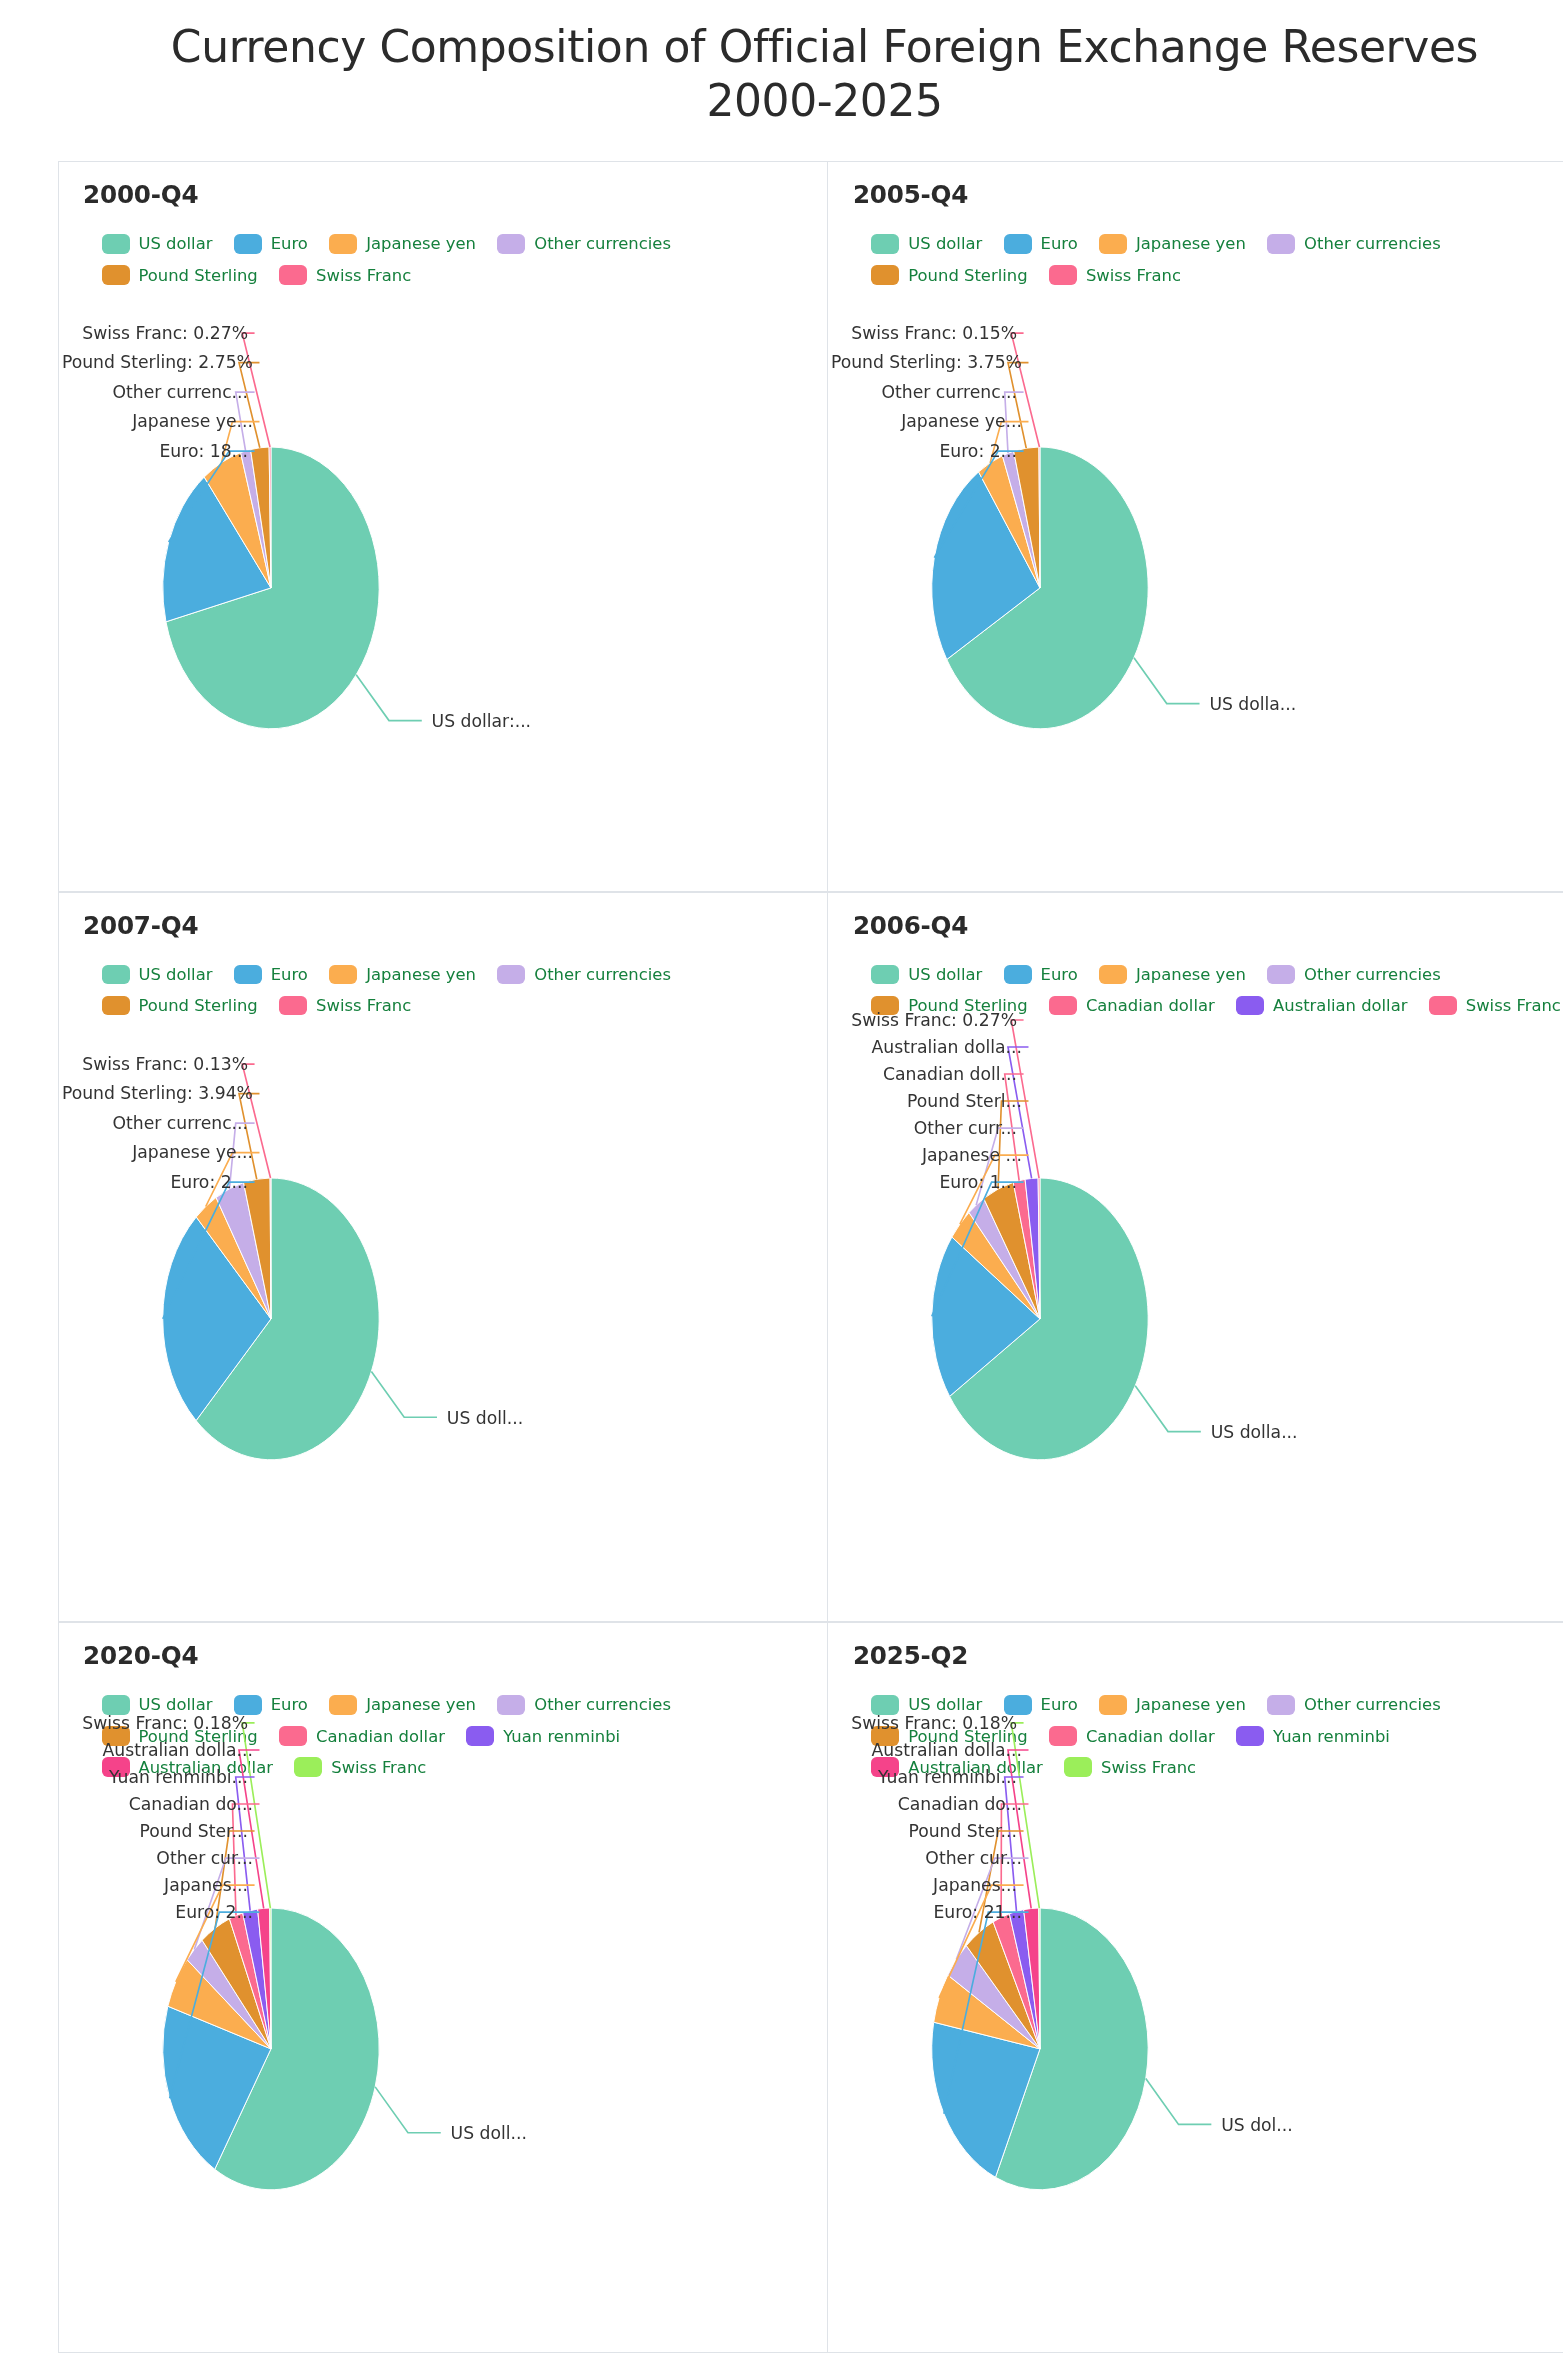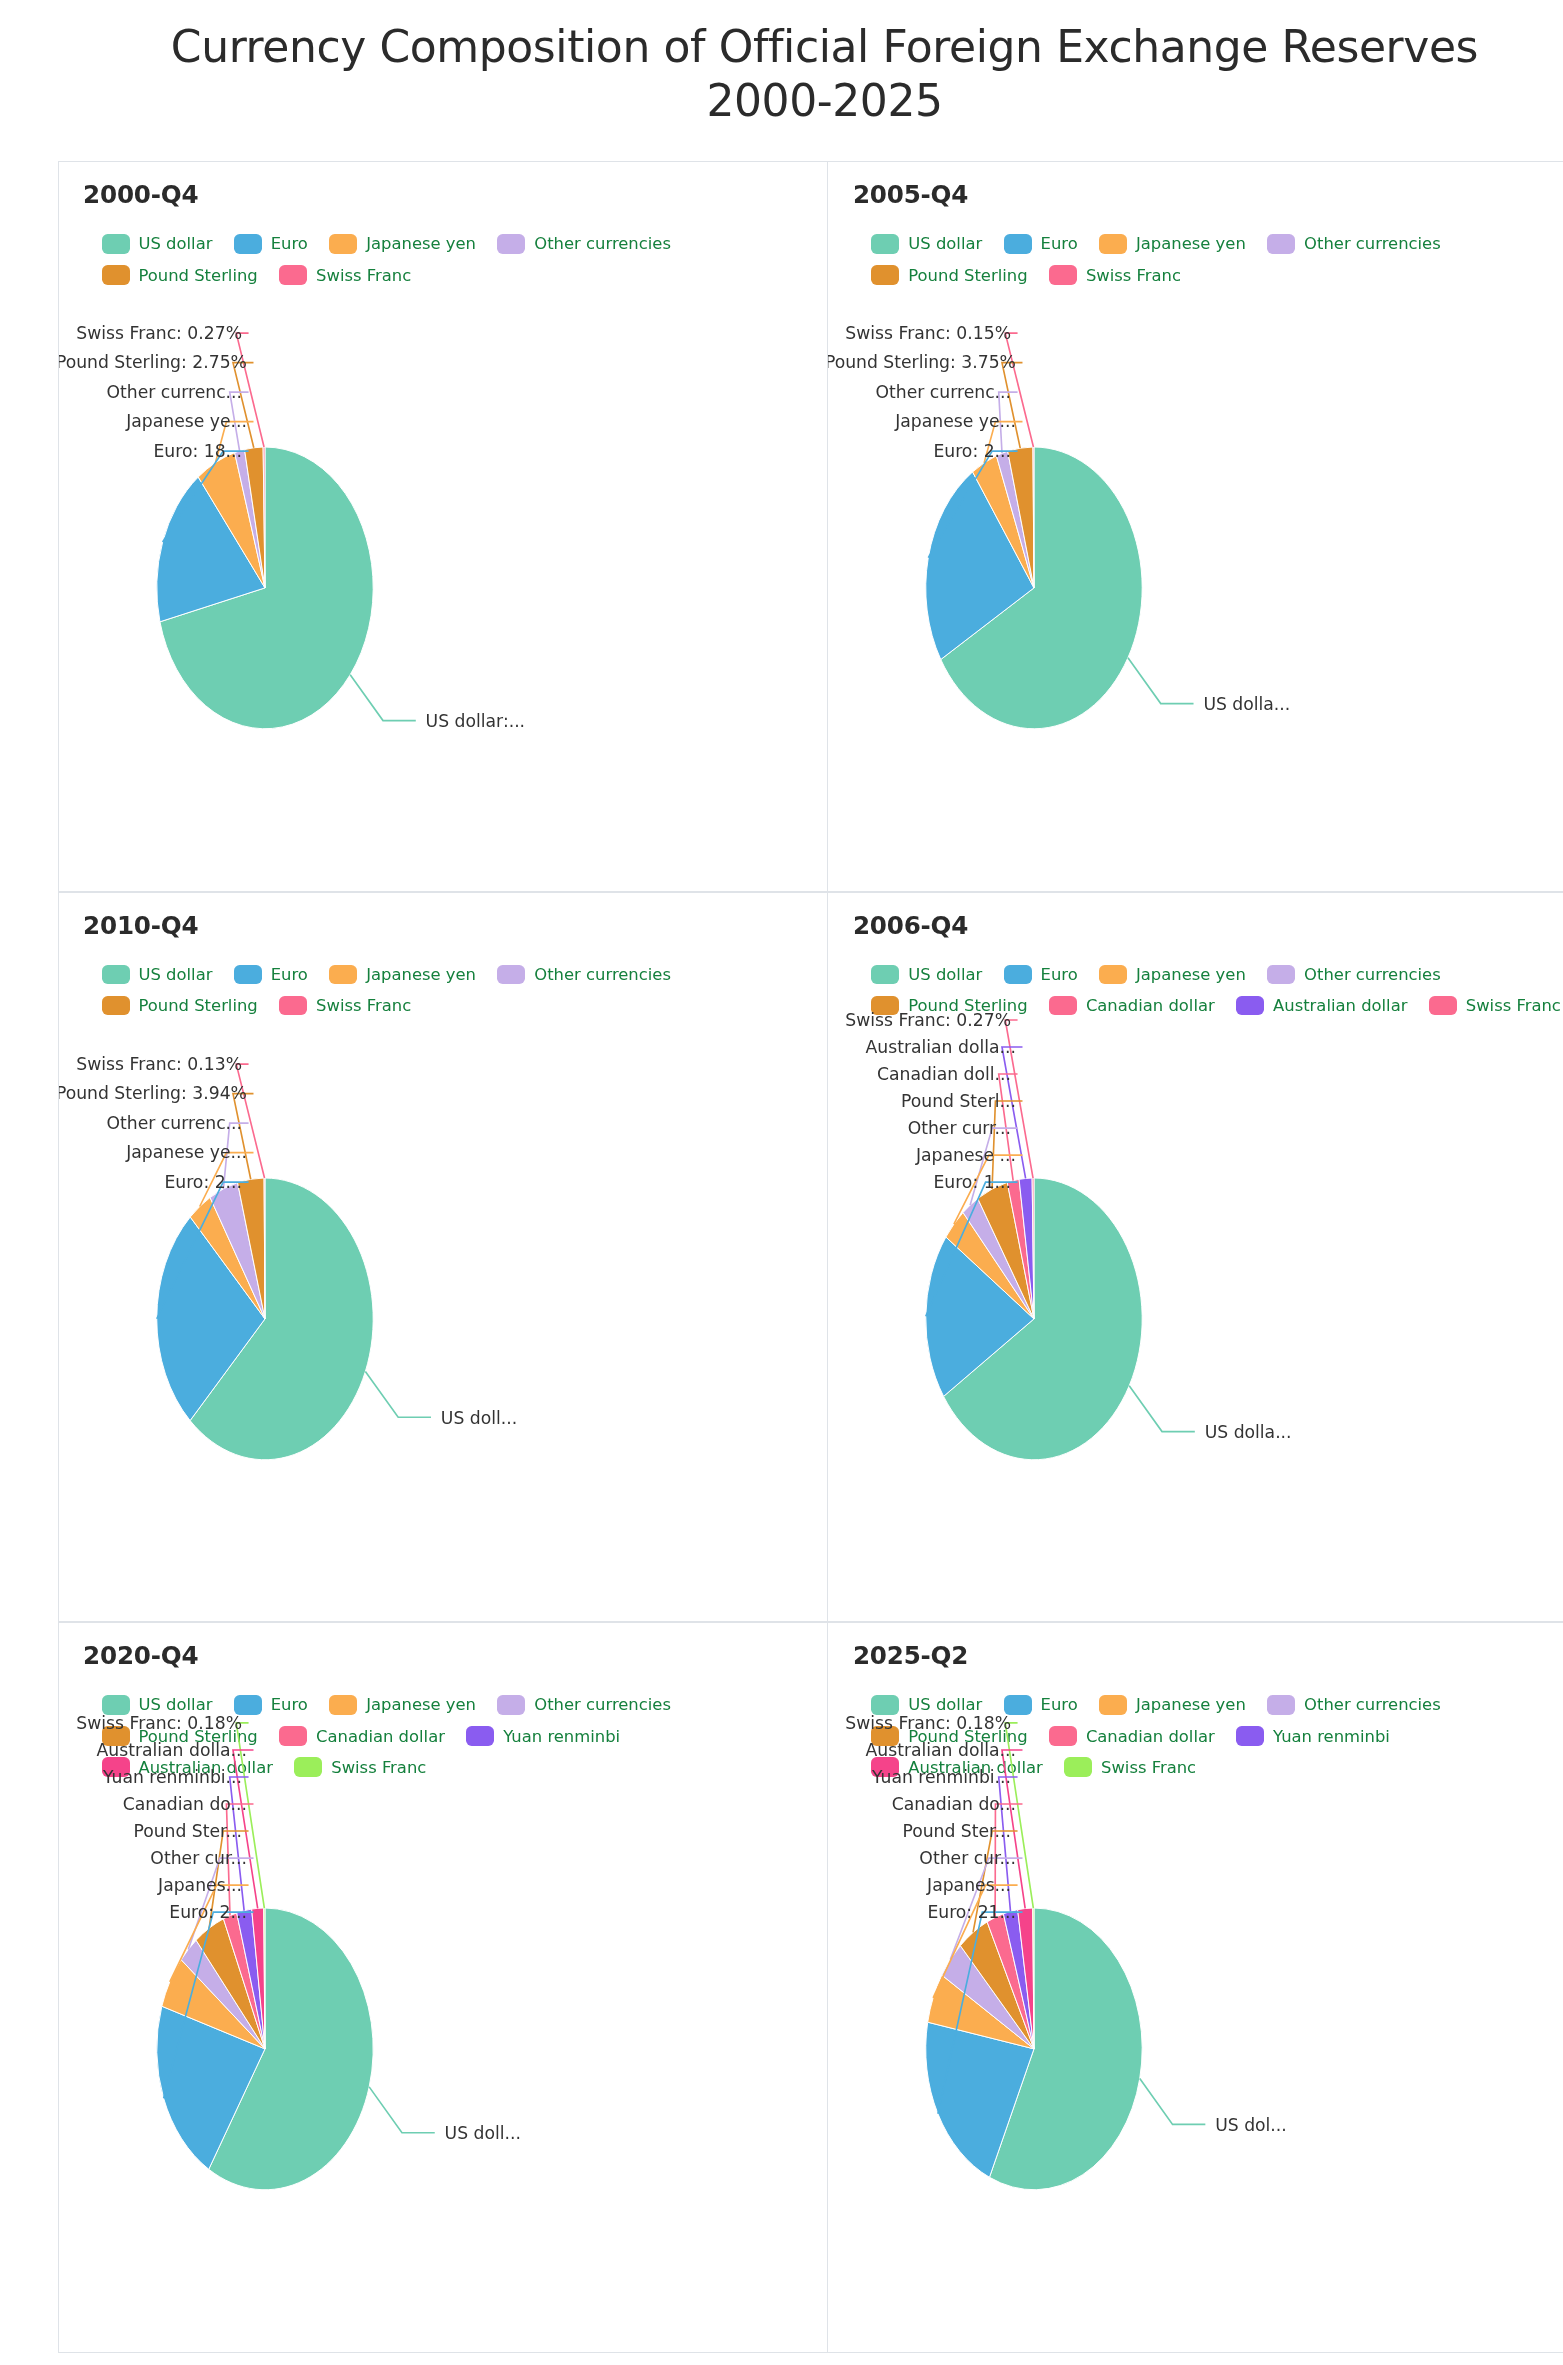--- a/index.html
+++ b/index.html
@@ -29,21 +29,21 @@
 
   .legend{
     position:absolute;left:43px;top:72px;right:14.8px;
     display:flex;flex-wrap:wrap;align-items:center;
     column-gap:21.3px;row-gap:11.5px;
   }
   .legend-item{display:flex;align-items:center;gap:9px;}
   .swatch{width:28px;height:19.7px;border-radius:5.7px;flex:none;}
   .legend-label{font-size:16.4px;color:#15803d;white-space:nowrap;}
 
-  .plot{position:absolute;left:1px;top:0;width:100%;height:100%;pointer-events:none;}
+  .plot{position:absolute;left:7px;top:0;width:100%;height:100%;pointer-events:none;}
   .plot svg{width:100%;height:100%;display:block;overflow:visible;}
   .calloutText{font-family:"DejaVu Sans","Liberation Sans",sans-serif;font-size:21px;fill:#333333;}
 </style>
 </head>
 <body>
 
 <div class="page">
 
   <div class="fig-title">Currency Composition of Official Foreign Exchange Reserves
 2000-2025</div>
@@ -169,21 +169,21 @@
               <text x="222" y="360" text-anchor="end" class="calloutText">Euro: 2...</text>
             </g>
             <g>
               <polyline points="364.6388080610363,605.2658236100307 404.6388080610363,661.2658236100307 444.6388080610363,661.2658236100307" fill="none" stroke="#6ECEB2" stroke-width="2"></polyline>
               <text x="456.6388080610363" y="669.2658236100307" text-anchor="start" class="calloutText">US dolla...</text>
             </g>
           </svg>
         </div>
       </div>
       <div class="panel">
-        <div class="panel-title">2010-Q4</div>
+        <div class="panel-title">2007-Q4</div>
         <div class="legend">
           <div class="legend-item">
             <span class="swatch" style="background: rgb(110, 206, 178);"></span>
             <span class="legend-label">US dollar</span>
           </div>
           <div class="legend-item">
             <span class="swatch" style="background: rgb(75, 173, 222);"></span>
             <span class="legend-label">Euro</span>
           </div>
           <div class="legend-item">

